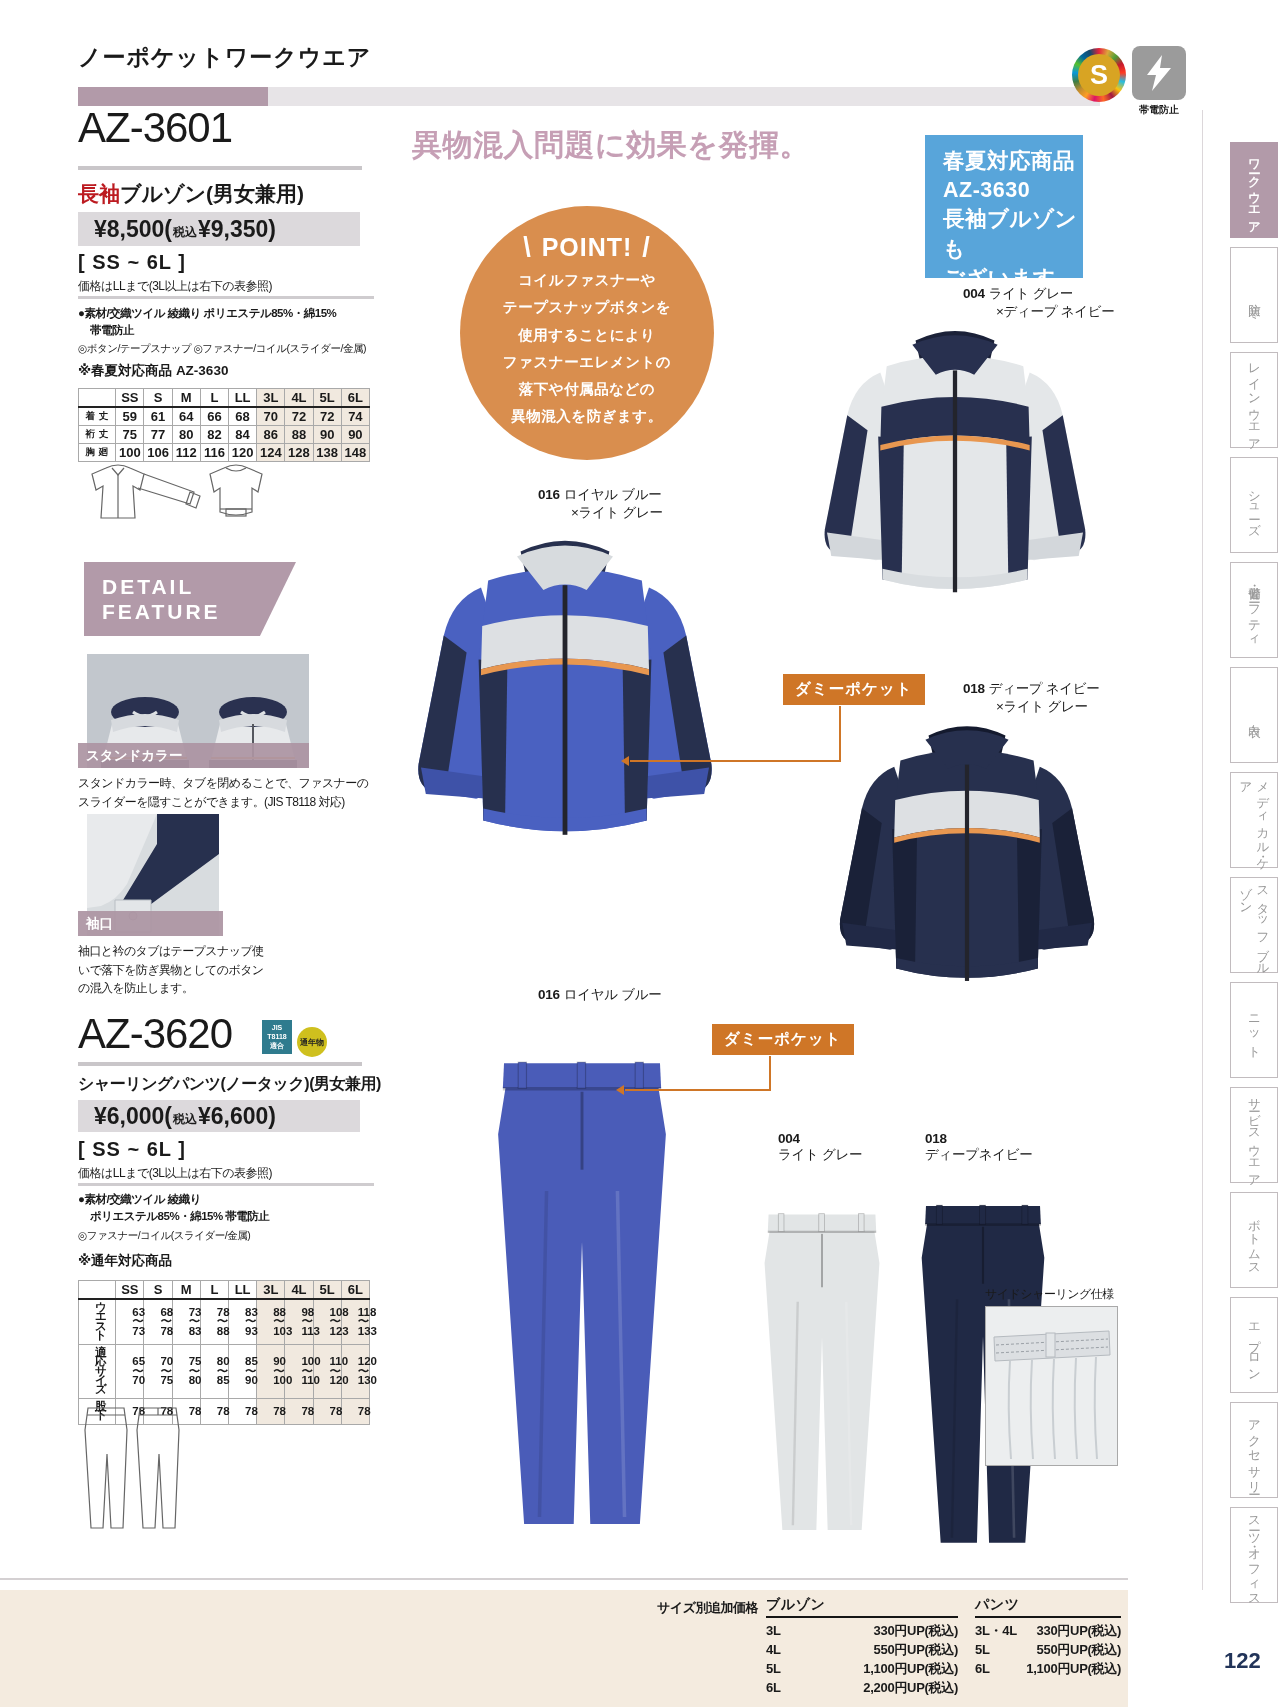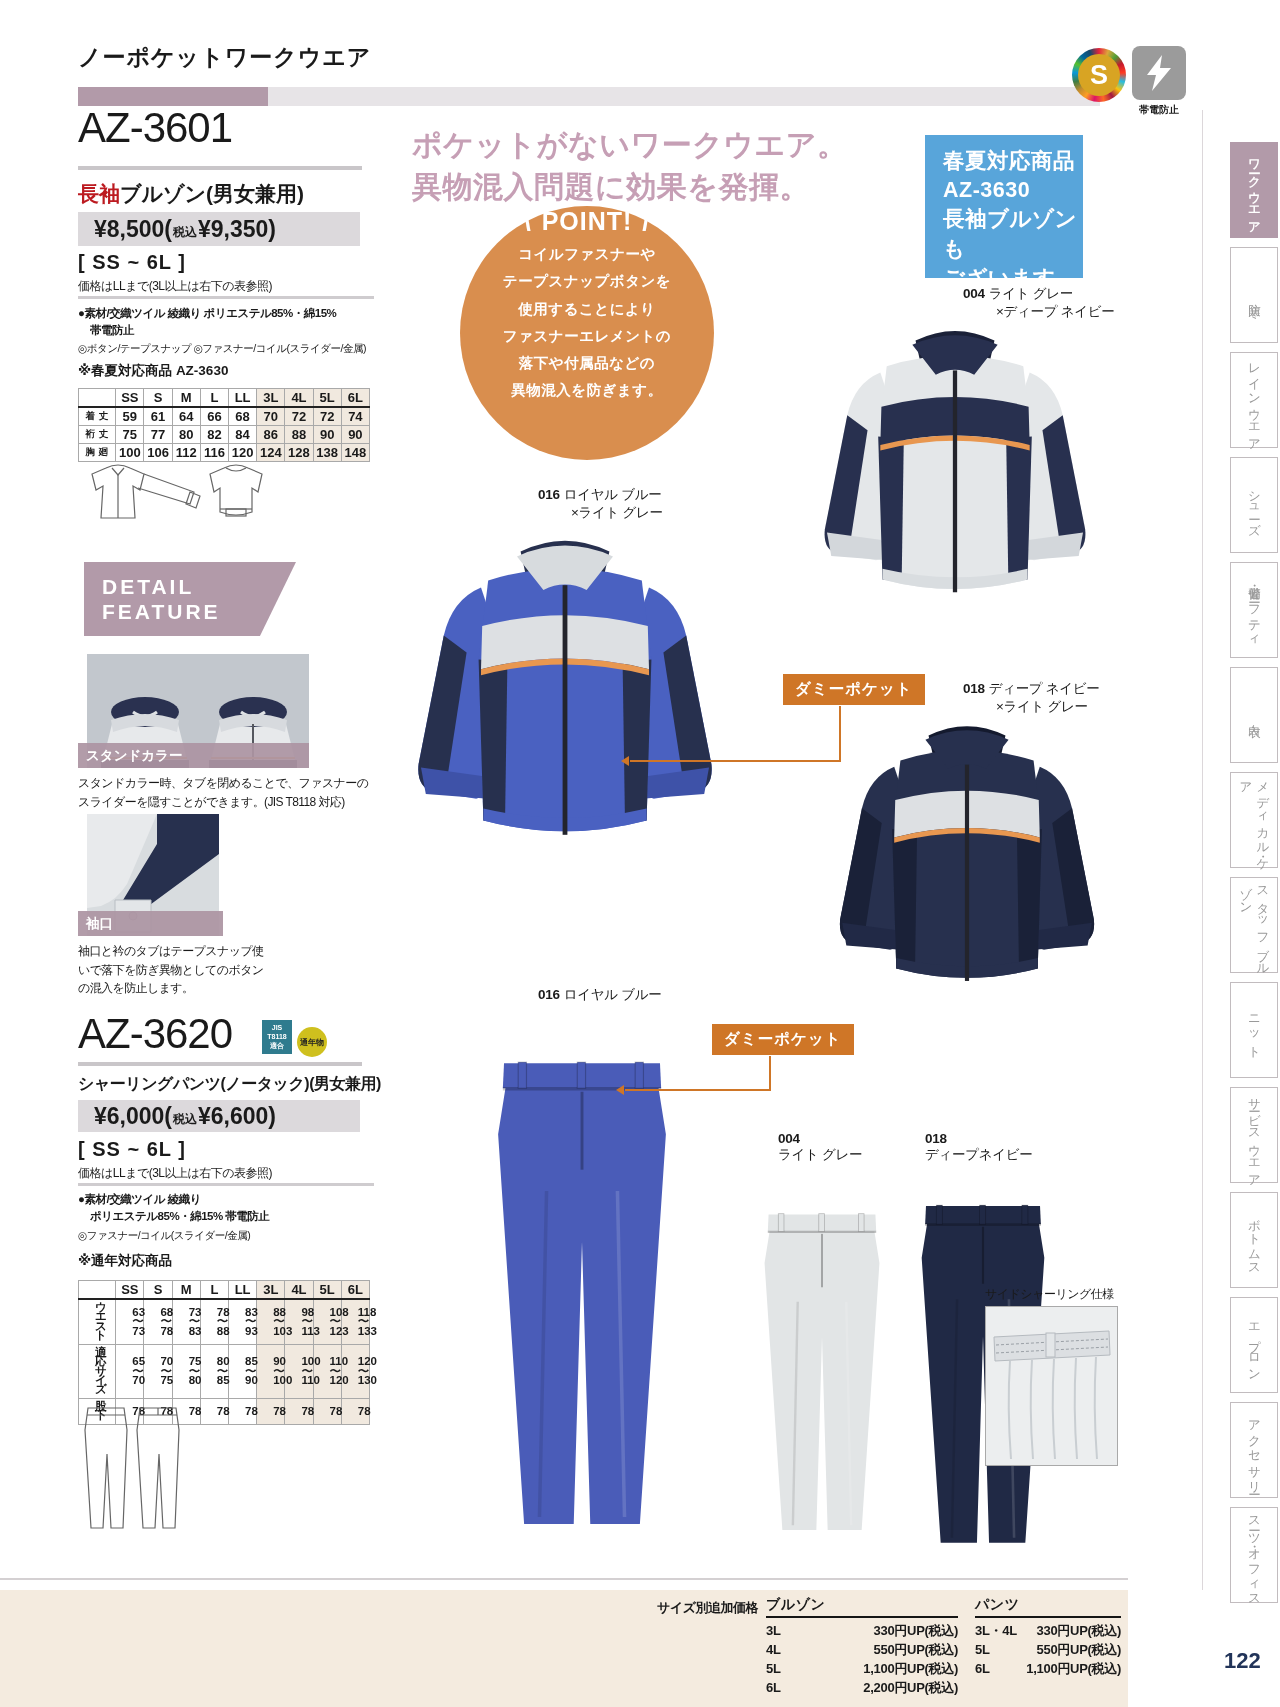--- a/index.html
+++ b/index.html
@@ -43,21 +43,21 @@
   .dbanner{left:84px;top:562px;width:212px;height:74px;background:#b29aa9;
     clip-path:polygon(0 0,100% 0,83% 100%,0 100%);color:#fff;font-weight:bold;font-size:21px;
     letter-spacing:3px;padding:12px 0 0 18px;box-sizing:border-box;line-height:1.2;}
   .dphoto{overflow:hidden;padding-left:9px;}
   .dphoto .ovl{position:absolute;left:0;bottom:0;height:25px;background:rgba(172,148,162,0.93);color:#fff;
     font-size:13.5px;font-weight:bold;display:flex;align-items:center;padding-left:8px;box-sizing:border-box;width:100%;}
   .caption{left:78px;font-size:12px;line-height:1.55;letter-spacing:-0.6px;}
   
   .headline{left:412px;top:124px;font-size:30px;font-weight:bold;color:#c69fb5;line-height:1.4;letter-spacing:0.5px;}
   .pointc{left:460px;top:206px;width:254px;height:254px;border-radius:50%;background:#d98e4e;color:#fff;text-align:center;}
-  .pointc .pt-title{font-size:25px;font-weight:bold;letter-spacing:1px;}
+  .pointc .pt-title{margin-top:26px;font-size:25px;font-weight:bold;letter-spacing:1px;}
   .pointc .pt-title .sl{font-size:27px;font-weight:bold;margin:0 10px;}
   .pointc .pt-lines{margin-top:4px;font-size:14.5px;font-weight:bold;line-height:1.88;letter-spacing:0.5px;}
   .infobox{left:925px;top:135px;width:158px;height:143px;background:#58a5da;color:#fff;font-size:21.5px;
     font-weight:bold;line-height:1.36;padding:12px 0 0 18px;box-sizing:border-box;letter-spacing:0.5px;}
   
   .color-label{font-size:13.5px;letter-spacing:-0.3px;}
   .color-label .cl-code{font-weight:bold;margin-right:4px;}
   .color-label .cl-l2{margin-left:33px;}
   .dummy{background:#cf7627;color:#fff;font-weight:bold;font-size:15.5px;padding:5px 12px;letter-spacing:1px;}
   .conn{background:#cf7627;}
@@ -409,21 +409,20 @@
       </g>
       <g transform="translate(52,0)">
         <path d="M8,6 H44 L47,28 L43,126 H31 L27,52 L23,126 H11 L5,28 Z"></path>
         <line x1="7" y1="13" x2="45" y2="13"></line>
         <line x1="26" y1="13" x2="26" y2="6"></line>
       </g>
     </svg>
   </div>
 
   <div class="abs headline">
-    <div>ポケットがないワークウエア。</div>
     <div>異物混入問題に効果を発揮。</div>
   </div>
 
   <div class="abs pointc">
     <div class="pt-title">
       <span class="sl">\</span><span>POINT!</span><span class="sl">/</span>
     </div>
     <div class="pt-lines">
         <div>コイルファスナーや</div>
         <div>テープスナップボタンを</div>

